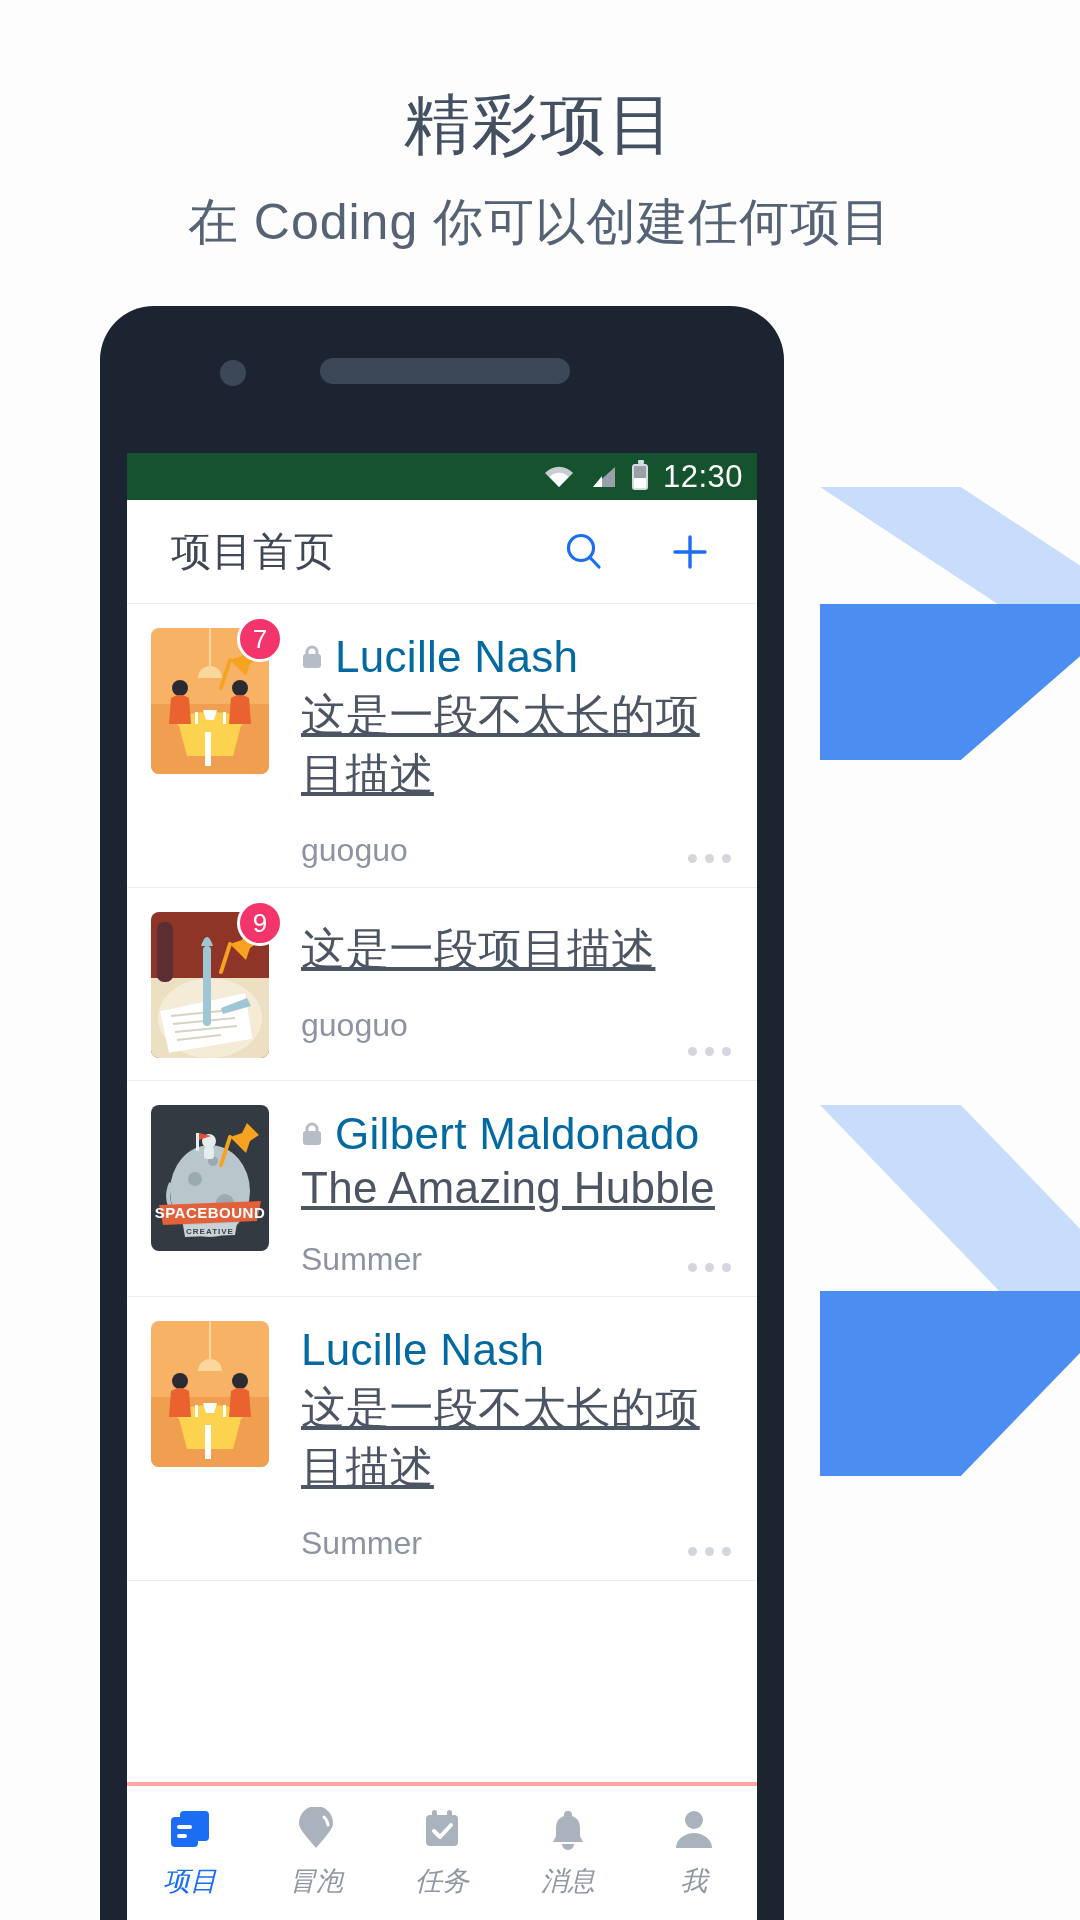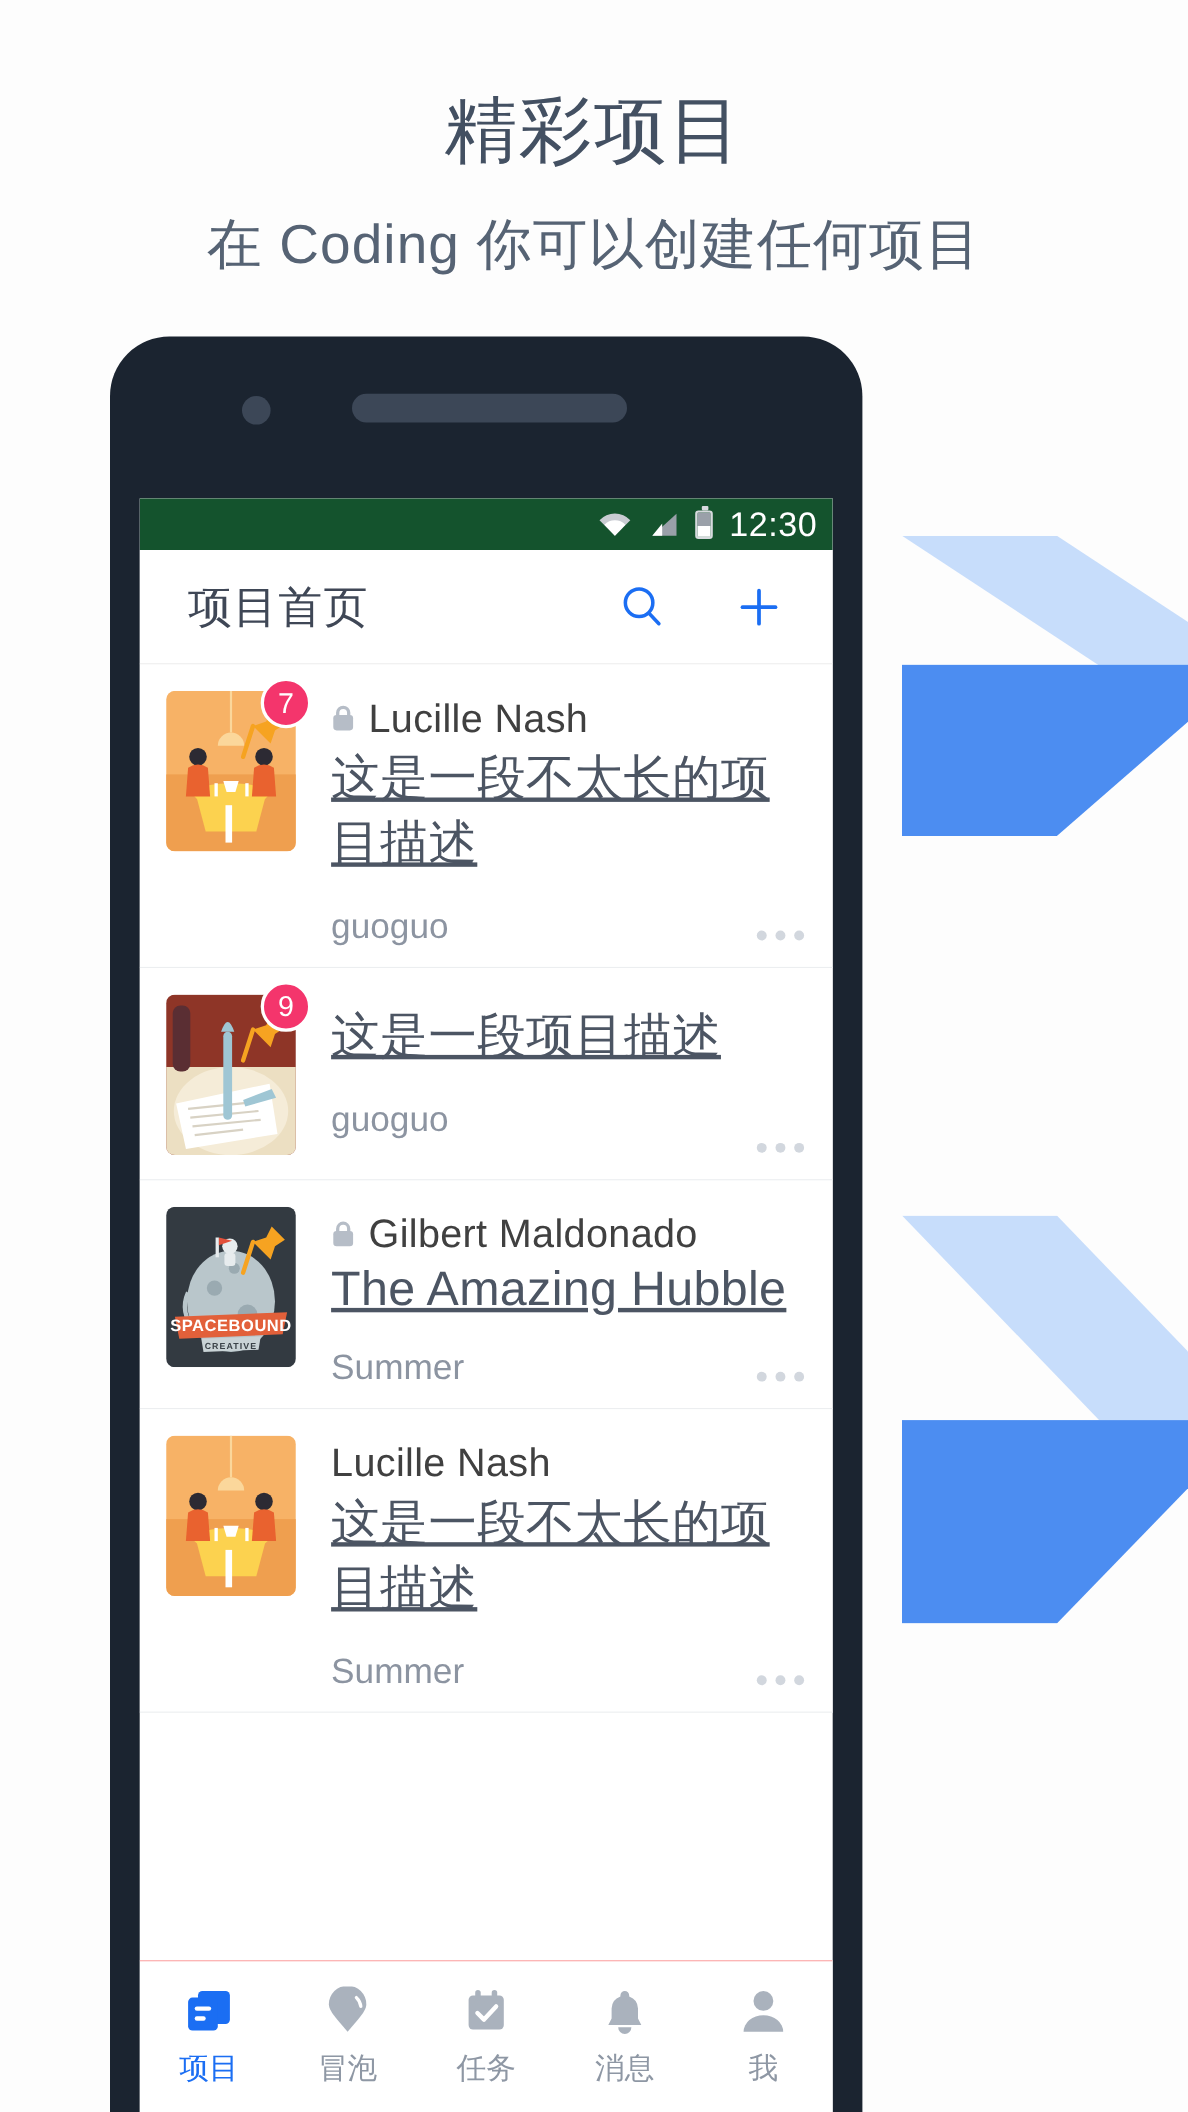--- a/index.html
+++ b/index.html
@@ -31,21 +31,21 @@
   .chev2-dark {
     top: 1291px; right: -60px; width: 320px; height: 185px;
     background: #4c8df1;
     clip-path: polygon(0 0, 56% 0, 100% 0, 44% 100%, 0 100%);
   }
 
   
   .headline {
     position: absolute; top: 84px; left: 0; width: 1080px;
     text-align: center;
-    font-size: 66px; line-height: 80px; color: #435062; letter-spacing: 2px; font-family: Liberation Mono, monospace;
+    font-size: 66px; line-height: 80px; color: #435062; letter-spacing: 2px;
   }
   .subhead {
     position: absolute; top: 188px; left: 0; width: 1080px;
     text-align: center;
     font-size: 50px; line-height: 68px; color: #566374; letter-spacing: 1px;
   }
 
   
   .phone {
     position: absolute; top: 306px; left: 100px;
@@ -117,37 +117,37 @@
     background: #f4356c; color: #fff;
     font-size: 26px; display: flex; align-items: center; justify-content: center;
     border: 3px solid #ffffff;
   }
   .pin {
     position: absolute; right: 6px; top: 14px; width: 44px; height: 52px;
   }
   .meta { flex: 1; padding-left: 32px; padding-top: 4px; }
   .name-line { display: flex; align-items: center; gap: 12px; }
   .lock { width: 22px; height: 26px; flex: none; }
-  .proj-name { font-size: 36px; color: #404040; letter-spacing: .3px; }
+  .proj-name { font-size: 44px; color: #0369a1; letter-spacing: .3px; }
   .proj-desc { font-size: 44px; color: #4c5563; margin-top: 4px; letter-spacing: .3px; text-decoration: underline; }
   .proj-owner { font-size: 32px; color: #8c94a1; margin-top: 28px; }
   .more {
     position: absolute; right: 26px; bottom: 24px;
     display: flex; gap: 8px;
   }
   .more i { width: 9px; height: 9px; border-radius: 50%; background: #d2d7de; display:block; }
 
   
   .art { position: absolute; inset: 0; }
 
   
   .tabbar {
     position: absolute; left: 0; bottom: 0; width: 630px; height: 138px;
-    background: #ffffff; border-top: 1px solid #fca5a5;
-    display: flex; align-items: center;
+    background: #ffffff; border-top: 4px solid #fca5a5;
+    display: flex; align-items: center; font-style: italic;
   }
   .tab { flex: 1; display: flex; flex-direction: column; align-items: center; gap: 10px; }
   .tab-ico { height: 46px; display: flex; align-items: flex-end; }
   .tab-label { font-size: 27px; color: #8e97a4; }
   .tab.active .tab-label { color: #1b6ef3; }
 </style>
 </head>
 <body>
 
 <div id="root">

